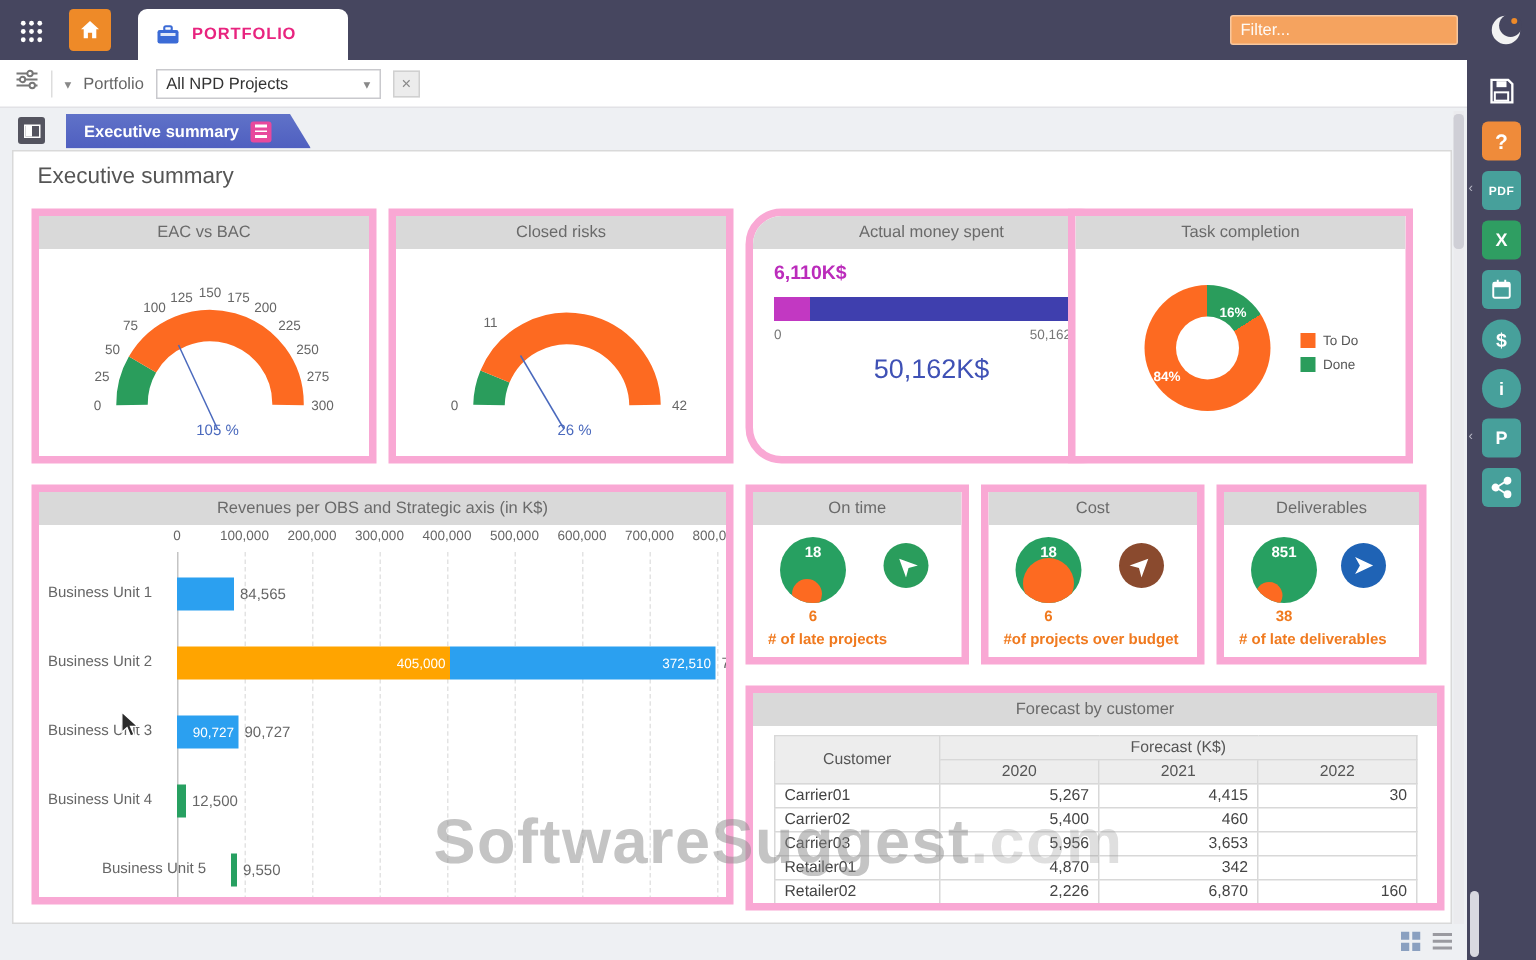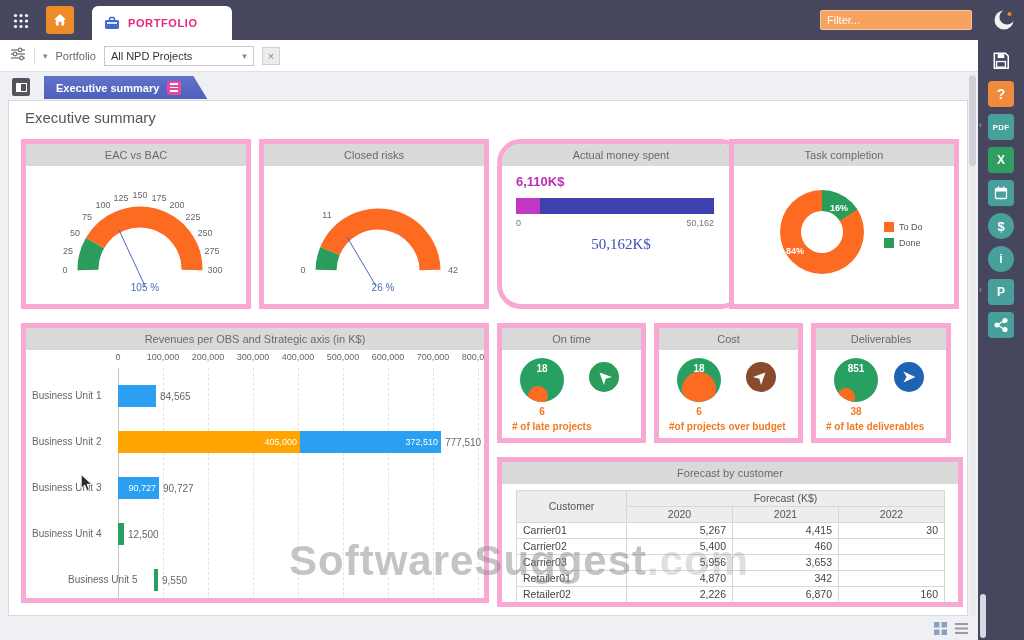--- a/index.html
+++ b/index.html
@@ -50,21 +50,21 @@
   .gauge-wrap { position:absolute; left:9px; top:4px; width:210px; height:130px; }
   .gtick { position:absolute; transform:translate(-50%,-50%); font-size:9px; color:#666; }
   .gval { position:absolute; left:80px; top:112px; width:60px; text-align:center; font-size:10px; color:#4a69bd; }
 
   
   .money-spent { position:absolute; left:14px; top:8px; color:#bb2cbb; font-size:13px; font-weight:bold; }
   .money-bar { position:absolute; left:14px; top:32px; width:198px; height:16px; display:flex; }
   .money-seg1 { width:24px; background:#c238c2; }
   .money-seg2 { flex:1; background:#3f3fae; }
   .money-axis { position:absolute; left:14px; top:52px; width:198px; display:flex; justify-content:space-between; font-size:9px; color:#777; }
-  .money-total { position:absolute; left:0; top:70px; width:100%; text-align:center; color:#3f51b5; font-size:15px;font-family:Liberation Serif, serif; }
+  .money-total { position:absolute; left:0; top:70px; width:100%; text-align:center; color:#3f51b5; font-size:18px; }
 
   
   .donut-wrap { position:absolute; left:46px; top:24px; width:84px; height:84px; }
   .donut { width:84px; height:84px; border-radius:50%; background:conic-gradient(#2a9d5c 0 16%, #fd6a21 16% 100%); position:relative; }
   .donut::after { content:""; position:absolute; inset:21px; background:#fff; border-radius:50%; }
   .pct { position:absolute; color:#fff; font-size:9px; font-weight:bold; z-index:2; }
   .legend { position:absolute; left:150px; top:56px; display:flex; flex-direction:column; gap:6px; }
   .legend-row { display:flex; align-items:center; gap:5px; font-size:9px; color:#555; }
   .sw { width:10px; height:10px; }
 
@@ -291,21 +291,21 @@
         <div class="money-seg2"></div>
       </div>
       <div class="money-axis">
         <span>0</span>
         <span>50,162</span>
       </div>
       <div class="money-total">50,162K$</div>
     </div>
   </div>
 
-  <div class="card" style="left:720px;top:38px;width:230px;height:170px;">
+  <div class="card" style="left:703px;top:38px;width:230px;height:170px;">
     <div class="card-h">Task completion</div>
     <div class="card-b">
       <div class="donut-wrap">
         <div class="donut"></div>
         <span class="pct" style="left:50px;top:13px;color:#fff;">16%</span>
         <span class="pct" style="left:6px;top:56px;">84%</span>
       </div>
       <div class="legend">
         <div class="legend-row">
           <span class="sw" style="background:#fd6a21;"></span>
@@ -347,21 +347,21 @@
           <div class="seg blue" style="width:38px;"></div>
           <span class="out-label">84,565</span>
         </div>
       </div>
       <div class="bar-row" style="top:70px;">
         <span class="bar-label">Business Unit 2</span>
         <div class="bar-track">
           <div class="seg amber" style="width:182px;">
             <span>405,000</span>
           </div>
-          <div class="seg blue" style="width:141px;text-align:center;">
+          <div class="seg blue" style="width:177px;text-align:center;">
             <span>372,510</span>
           </div>
           <span class="out-label">777,510</span>
         </div>
       </div>
       <div class="bar-row" style="top:116px;">
         <span class="bar-label">Business Unit 3</span>
         <div class="bar-track">
           <div class="seg blue" style="width:41px;">
             <span>90,727</span>

